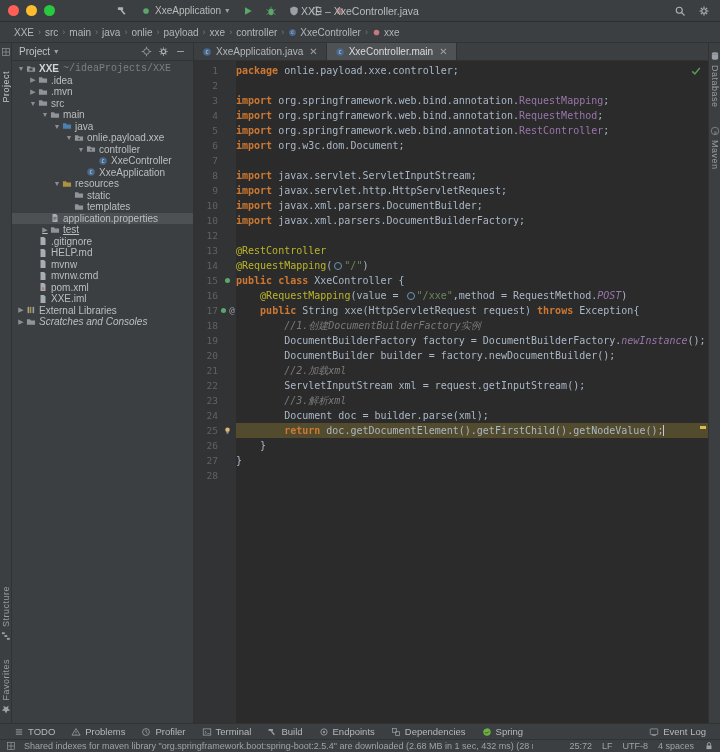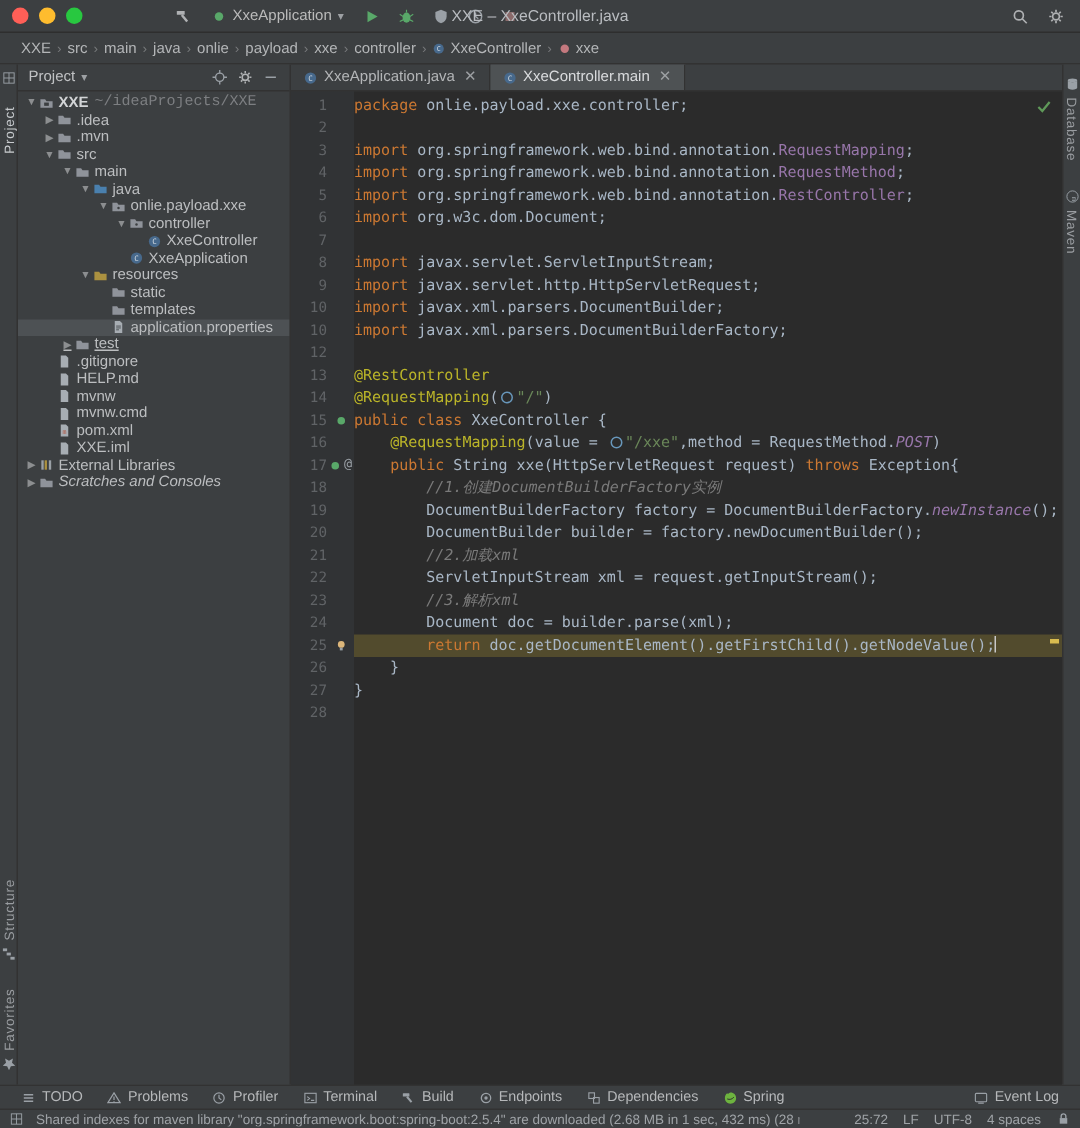--- a/index.html
+++ b/index.html
@@ -65,21 +65,21 @@
     background:linear-gradient(90deg,#313335 0,#313335 42px,#2b2b2b 42px);
     font-family:"DejaVu Sans Mono","Liberation Mono",monospace; font-size:10px; }
   .cl { display:flex; height:15px; line-height:15px; }
   .ln { width:24px; text-align:right; color:#606366; flex:none; font-size:9.5px; cursor:pointer; }
   .gic { width:18px; flex:none; display:flex; align-items:center; justify-content:center; gap:1px; }
   .gic svg { width:9px; height:9px; }
   .at-g { color:#9aa0a6; font-size:9px; }
   .codeln { flex:1; white-space:pre; min-width:0; color:#a9b7c6; }
   .cl.hl .codeln { background:#524b2d; }
   .cl.hl .codeln::after { content:""; display:inline-block; width:1px; height:11px; background:#c8c8c8; vertical-align:-2px; }
-  .tok-kw { color:#cc7832; font-weight:normal; }
+  .tok-kw { color:#cc7832; font-weight:bold; }
   .tok-pl { color:#a9b7c6; }
   .tok-str { color:#6a8759; }
   .tok-com { color:#7a7a7a; font-style:italic; }
   .tok-ann { color:#bbb529; }
   .tok-cls { color:#9876aa; }
   .tok-st  { color:#9876aa; font-style:italic; }
   .tok-glb { display:inline-block; width:8px; height:8px; border:1px solid #6897bb; border-radius:50%; margin:0 2px; vertical-align:-1px; }
   .inspect-ok { position:absolute; top:4px; right:6px; width:12px; height:12px; }
   .inspect-ok svg { width:12px; height:12px; }
   .stripe-mark { position:absolute; right:2px; width:6px; height:3px; background:#d9bc4f; }
@@ -400,21 +400,21 @@
           </div>
           <div class="tree-row" style="padding-left: 52px;">
             <span class="chev"></span>
             <span class="ticon">
               <svg viewBox="0 0 16 16" width="12" height="12">
                 <path fill="#8f939a" d="M1.5 3.5h5L8 5.5h6.5v7h-13z"></path>
               </svg>
             </span>
             <span class="tlabel">templates</span>
           </div>
-          <div class="tree-row selected" style="padding-left: 52px;">
+          <div class="tree-row selected" style="padding-left: 28px;">
             <span class="chev"></span>
             <span class="ticon">
               <svg viewBox="0 0 16 16" width="12" height="12">
                 <path fill="#a7adb3" d="M4 1.5h5.5l2.5 2.5v10.5H4z"></path>
                 <path stroke="#4a4e52" d="M5.5 7h5M5.5 9h5M5.5 11h3"></path>
               </svg>
             </span>
             <span class="tlabel">application.properties</span>
           </div>
           <div class="tree-row" style="padding-left: 28px; text-decoration: underline;">

